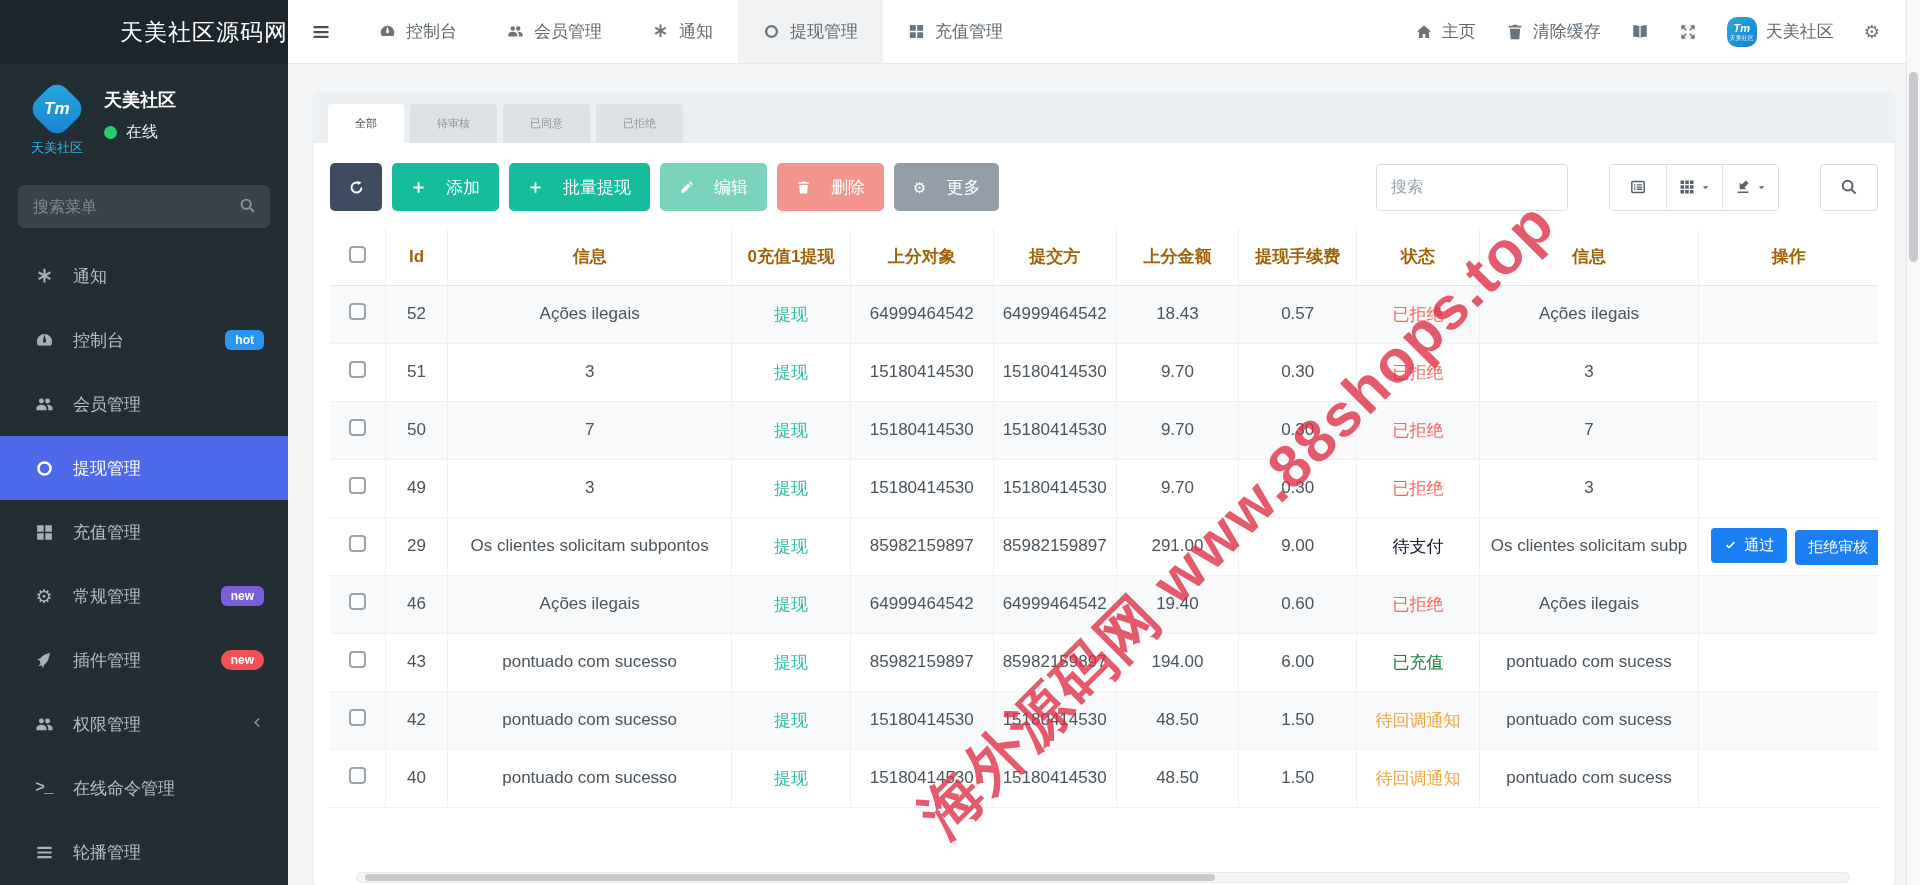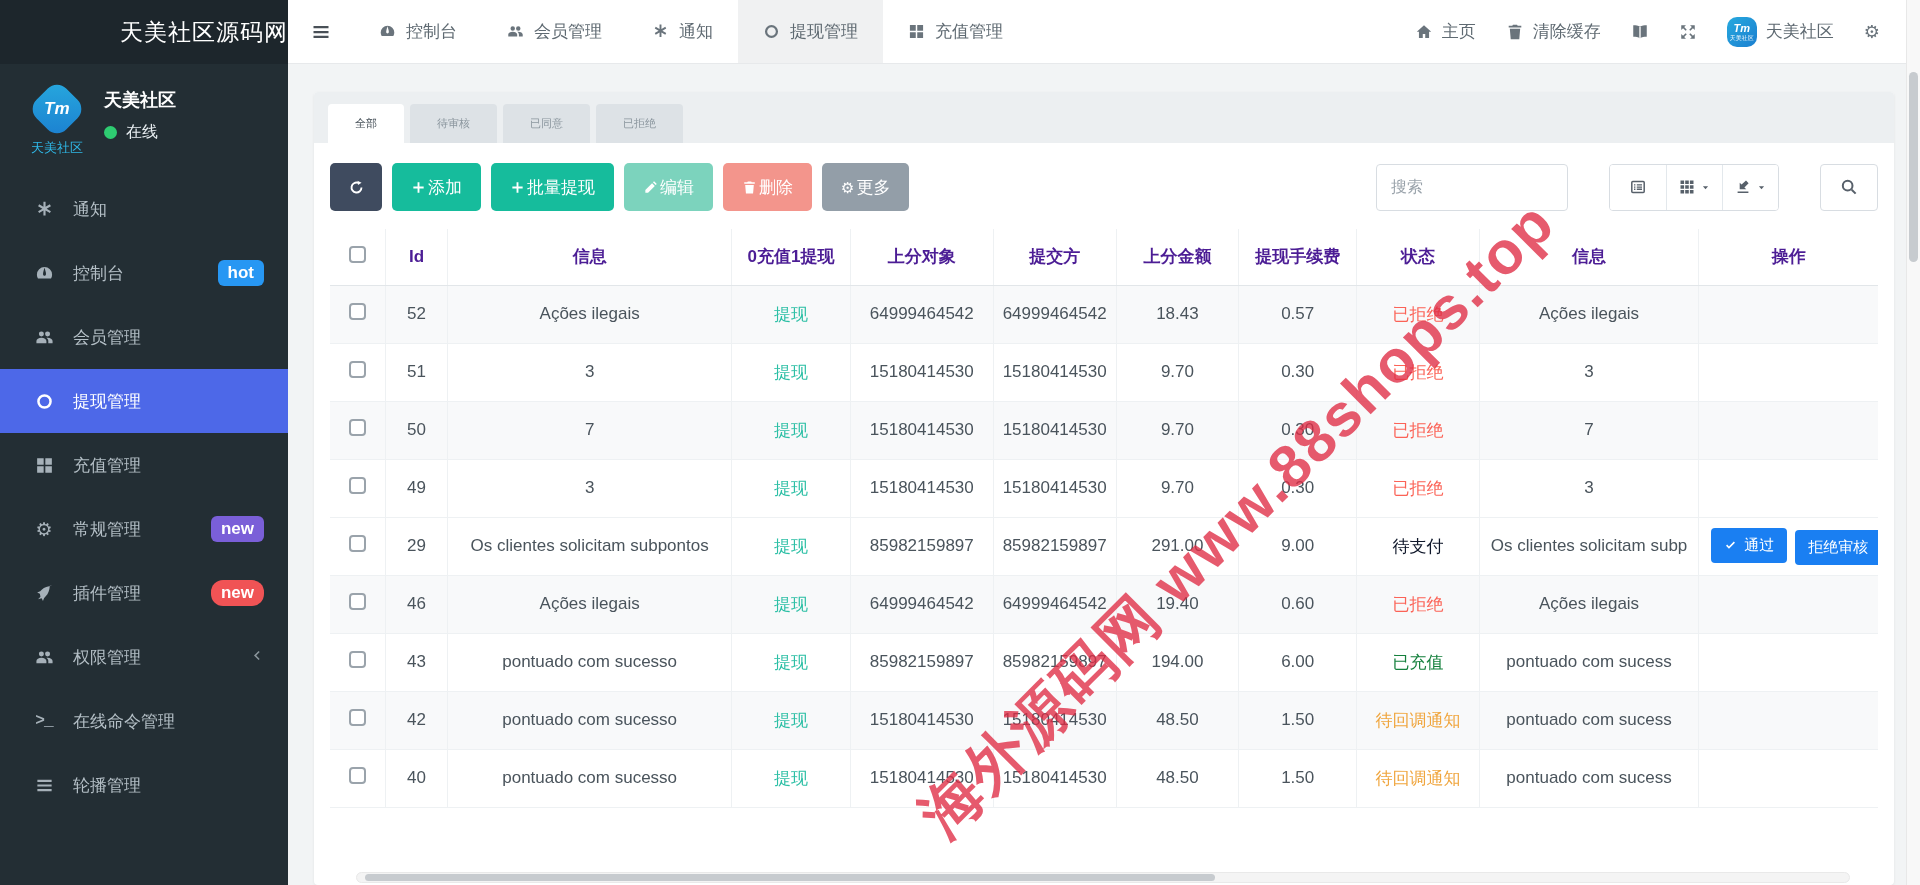--- a/index.html
+++ b/index.html
@@ -21,21 +21,21 @@
   .sidebar-search { margin:18px 18px 6px; position:relative; }
   .sidebar-search input { width:100%; height:43px; background:#39434a; border:none; border-radius:6px; color:#cfd6da; padding:0 42px 0 15px; font-size:16px; outline:none; }
   .sidebar-search input::placeholder { color:#7f8b92; }
   .sidebar-search .icon { position:absolute; right:14px; top:12px; color:#8a959b; font-size:17px; }
   .menu { flex:1; overflow:hidden; padding-top:10px; }
   .menu-item { height:64px; display:flex; align-items:center; padding:0 24px 0 32px; font-size:17px; color:#b4bfc6; cursor:pointer; }
   .menu-item .icon { width:24px; margin-right:17px; color:#a6b1b9; font-size:19px; flex-shrink:0; }
   .menu-item.active { background:#4d68e8; color:#fff; }
   .menu-item.active .icon { color:#fff; }
   .mi-label { white-space:nowrap; }
-  .badge { margin-left:auto; font-size:17px; font-weight:bold; color:#fff; padding:3px 10px; border-radius:6px; }
+  .badge { margin-left:auto; font-size:12px; font-weight:bold; color:#fff; padding:3px 10px; border-radius:6px; }
   .badge.pill { border-radius:12px; }
   .chev { margin-left:auto; color:#8a959b; font-size:15px; }
 
   
   .icon { display:inline-flex; align-items:center; justify-content:center; line-height:1; }
   .icon svg { width:1em; height:1em; fill:currentColor; display:block; }
   .ticon { font-size:1em; line-height:1; }
   .ticon.term { font-family:"Liberation Mono","DejaVu Sans Mono",monospace; font-weight:bold; font-size:.85em; letter-spacing:-1px; }
 
   
@@ -54,41 +54,41 @@
   .mini-avatar .ma-c { font-size:6px; line-height:1; margin-top:1px; }
 
   
   .content { flex:1; position:relative; padding:28px 26px 0 26px; overflow:hidden; }
   .card { background:#fff; border-radius:4px; box-shadow:0 1px 3px rgba(0,0,0,.07); height:100%; display:flex; flex-direction:column; overflow:hidden; }
   .tabs-strip { background:#eceff1; padding:12px 12px 0 14px; display:flex; gap:6px; flex-shrink:0; }
   .ftab { padding:12px 27px; font-size:11px; color:#8b969e; background:#dde2e6; border-radius:4px 4px 0 0; cursor:pointer; }
   .ftab.active { background:#fff; color:#454f57; }
   .card-body { flex:1; padding:20px 16px 0; display:flex; flex-direction:column; overflow:hidden; }
   .toolbar-row { display:flex; align-items:center; margin-bottom:18px; flex-shrink:0; }
-  .btn { height:48px; border:none; border-radius:5px; color:#fff; font-size:17px; display:inline-flex; align-items:center; gap:2px; padding:0 19px; margin-right:10px; cursor:pointer; font-family:inherit; }
+  .btn { height:48px; border:none; border-radius:5px; color:#fff; font-size:17px; display:inline-flex; align-items:center; gap:20px; padding:0 19px; margin-right:10px; cursor:pointer; font-family:inherit; }
   .btn .icon { font-size:15px; }
   .btn-refresh { background:#3f4b5f; width:52px; justify-content:center; padding:0; }
   .btn-add,.btn-batch { background:#16bc9c; }
   .btn-edit { background:#7cd3bd; }
   .btn-del { background:#f3958c; }
   .btn-more { background:#939ea8; }
   .toolbar-right { margin-left:auto; display:flex; align-items:center;gap:27px; }
   .search-input { width:192px; height:47px; border:1px solid #d8dde2; border-radius:4px; padding:0 14px; font-size:16px; color:#555; outline:none; }
   .search-input::placeholder { color:#9aa3ab; }
   .btn-group { display:flex; margin-left:14px; border:1px solid #d8dde2; border-radius:4px; overflow:hidden; height:47px; }
   .tool-btn { min-width:56px; padding:0 10px; background:#fff; display:flex; align-items:center; justify-content:center; gap:5px; color:#57606a; border:none; border-left:1px solid #e3e8ec; cursor:pointer; font-size:16px; }
   .tool-btn:first-child { border-left:none; }
   .tool-btn .caret { font-size:11px; }
   .search-btn { margin-left:14px; width:58px; height:47px; border:1px solid #d8dde2; border-radius:4px; background:#fff; color:#57606a; display:flex; align-items:center; justify-content:center; font-size:18px; cursor:pointer; }
 
   
   .table-wrap { flex:1; overflow:hidden; }
   table { width:100%; border-collapse:collapse; table-layout:fixed; }
   th,td { border:1px solid #eef1f3; text-align:center; font-size:17px; color:#4a545c; height:58px; padding:0 8px; overflow:hidden; white-space:nowrap; }
-  th { font-weight:bold; color:#4c1d95; height:56px; border-top:none; border-bottom:1px solid #e2e6e9; }
+  th { font-weight:bold; color:#a16207; height:56px; border-top:none; border-bottom:1px solid #e2e6e9; }
   th:first-child, td:first-child { border-left:none; }
   th:last-child, td:last-child { border-right:none; }
   tr.striped td { background:#f8f9fa; }
   tr.hovered td { background:#ececed; }
   tr.hovered td:last-child { background:#f8f9fa; }
   .cb { width:17px; height:17px; border:2px solid #9aa3ab; border-radius:4px; display:inline-block; background:#fff; cursor:pointer; }
   .type-cell { color:#2cbfa5; }
   .status-rejected { color:#fb6357; }
   .status-pending { color:#0f172a; }
   .status-recharged { color:#15803d; }
@@ -119,20 +119,29 @@
           </div>
         <div class="avatar-caption">天美社区</div>
       </div>
       <div class="user-meta">
         <div class="user-name">天美社区</div>
         <div class="user-status">
           <span class="dot"></span>
           <span>在线</span>
         </div>
       </div>
+    </div>
+    <div class="sidebar-search">
+      <input placeholder="搜索菜单" style="">
+      <span class="icon" id="sbSearchIcon">
+          <svg width="17" height="17" fill="currentColor" viewBox="0 0 16 16">
+            <circle cx="6.8" cy="6.8" r="4.3" fill="none" stroke="currentColor" stroke-width="1.8"></circle>
+            <path d="m10.4 10.4 3.5 3.5" stroke="currentColor" stroke-width="1.8" fill="none"></path>
+          </svg>
+        </span>
     </div>
     <nav class="menu" id="menu">
         <div class="menu-item">
           <span class="icon">
             <svg viewBox="0 0 16 16">
               <path d="M7.1 1.5h1.8v4.2l3.6-2.1.9 1.6-3.6 2.1 3.6 2.1-.9 1.6-3.6-2.1v4.2H7.1V8.9l-3.6 2.1-.9-1.6 3.6-2.1-3.6-2.1.9-1.6 3.6 2.1z"></path>
             </svg>
           </span>
           <span class="mi-label">通知</span>
         </div>

